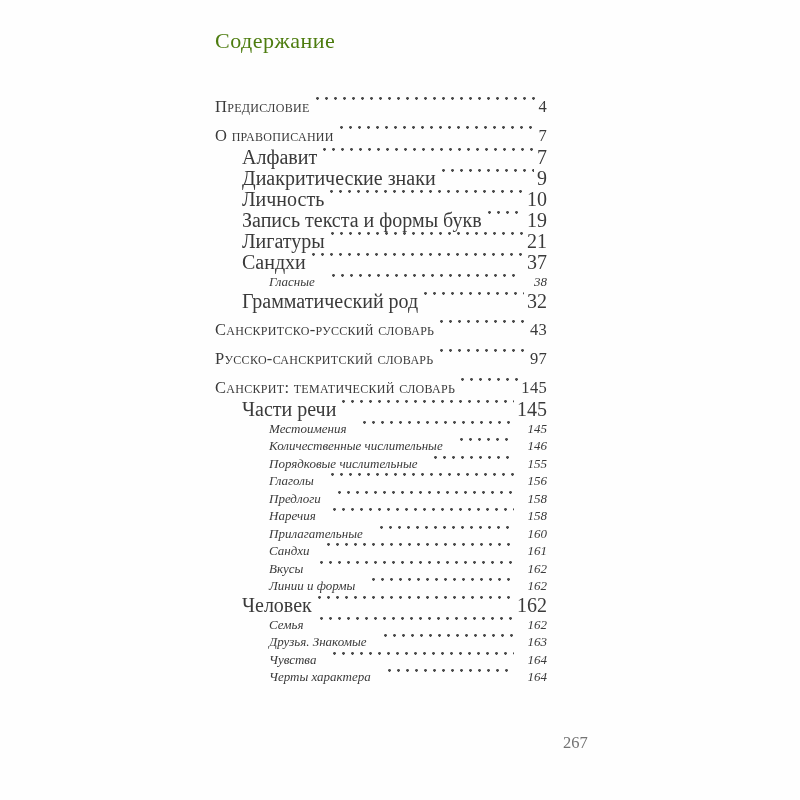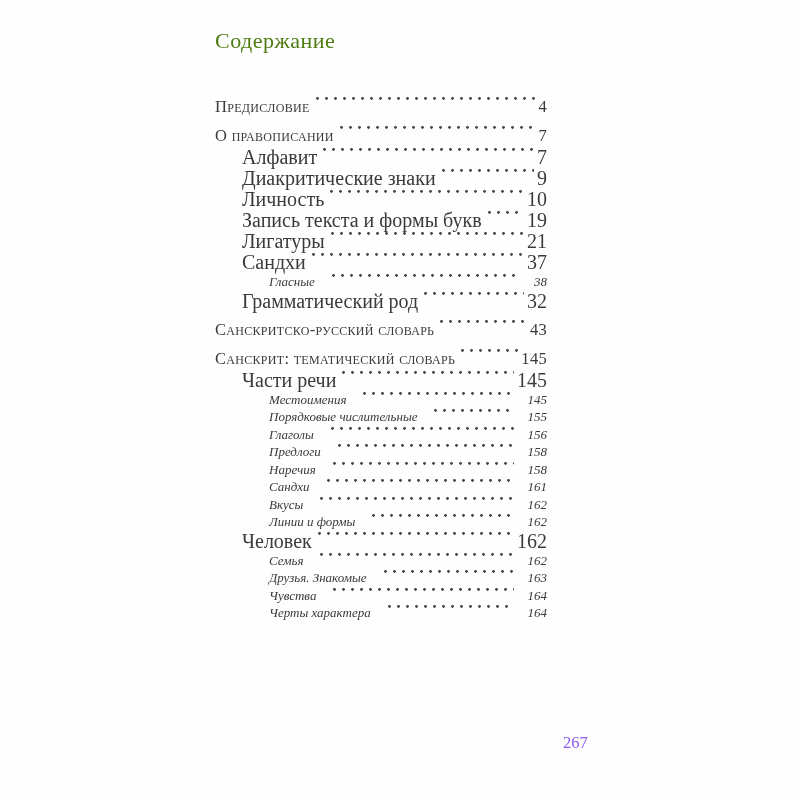--- a/index.html
+++ b/index.html
@@ -70,21 +70,21 @@
   }
   .pagenum {
     flex: 0 0 auto;
     text-align: right;
   }
   .folio {
     position: absolute;
     top: 733px;
     left: 563px;
     font-size: 16.5px;
-    color: #8b5cf6;
+    color: #737373;
   }
 </style>
 </head>
 <body>
 
 <div class="page">
   <div class="toc">
     <h1 class="toc-title">Содержание</h1>
     <div class="toc-list">
   <div class="row lvl0">
@@ -146,39 +146,49 @@
     <span class="leader"></span>
     <span class="pagenum">32</span>
   </div>
 
   <div class="row lvl0">
     <span class="label">Санскритско-русский словарь</span>
     <span class="leader"></span>
     <span class="pagenum">43</span>
   </div>
 
+  <div class="row lvl0">
+    <span class="label">Русско-санскритский словарь</span>
+    <span class="leader"></span>
+    <span class="pagenum">97</span>
+  </div>
 
   <div class="row lvl0">
     <span class="label">Санскрит: тематический словарь</span>
     <span class="leader"></span>
     <span class="pagenum">145</span>
   </div>
 
   <div class="row lvl1">
     <span class="label">Части речи</span>
     <span class="leader"></span>
     <span class="pagenum">145</span>
   </div>
 
   <div class="row lvl2">
     <span class="label">Местоимения</span>
     <span class="leader"></span>
     <span class="pagenum">145</span>
   </div>
 
+  <div class="row lvl2">
+    <span class="label">Количественные числительные</span>
+    <span class="leader"></span>
+    <span class="pagenum">146</span>
+  </div>
 
   <div class="row lvl2">
     <span class="label">Порядковые числительные</span>
     <span class="leader"></span>
     <span class="pagenum">155</span>
   </div>
 
   <div class="row lvl2">
     <span class="label">Глаголы</span>
     <span class="leader"></span>
@@ -191,20 +201,25 @@
     <span class="leader"></span>
     <span class="pagenum">158</span>
   </div>
 
   <div class="row lvl2">
     <span class="label">Наречия</span>
     <span class="leader"></span>
     <span class="pagenum">158</span>
   </div>
 
+  <div class="row lvl2">
+    <span class="label">Прилагательные</span>
+    <span class="leader"></span>
+    <span class="pagenum">160</span>
+  </div>
 
   <div class="row lvl2">
     <span class="label">Сандхи</span>
     <span class="leader"></span>
     <span class="pagenum">161</span>
   </div>
 
   <div class="row lvl2">
     <span class="label">Вкусы</span>
     <span class="leader"></span>

